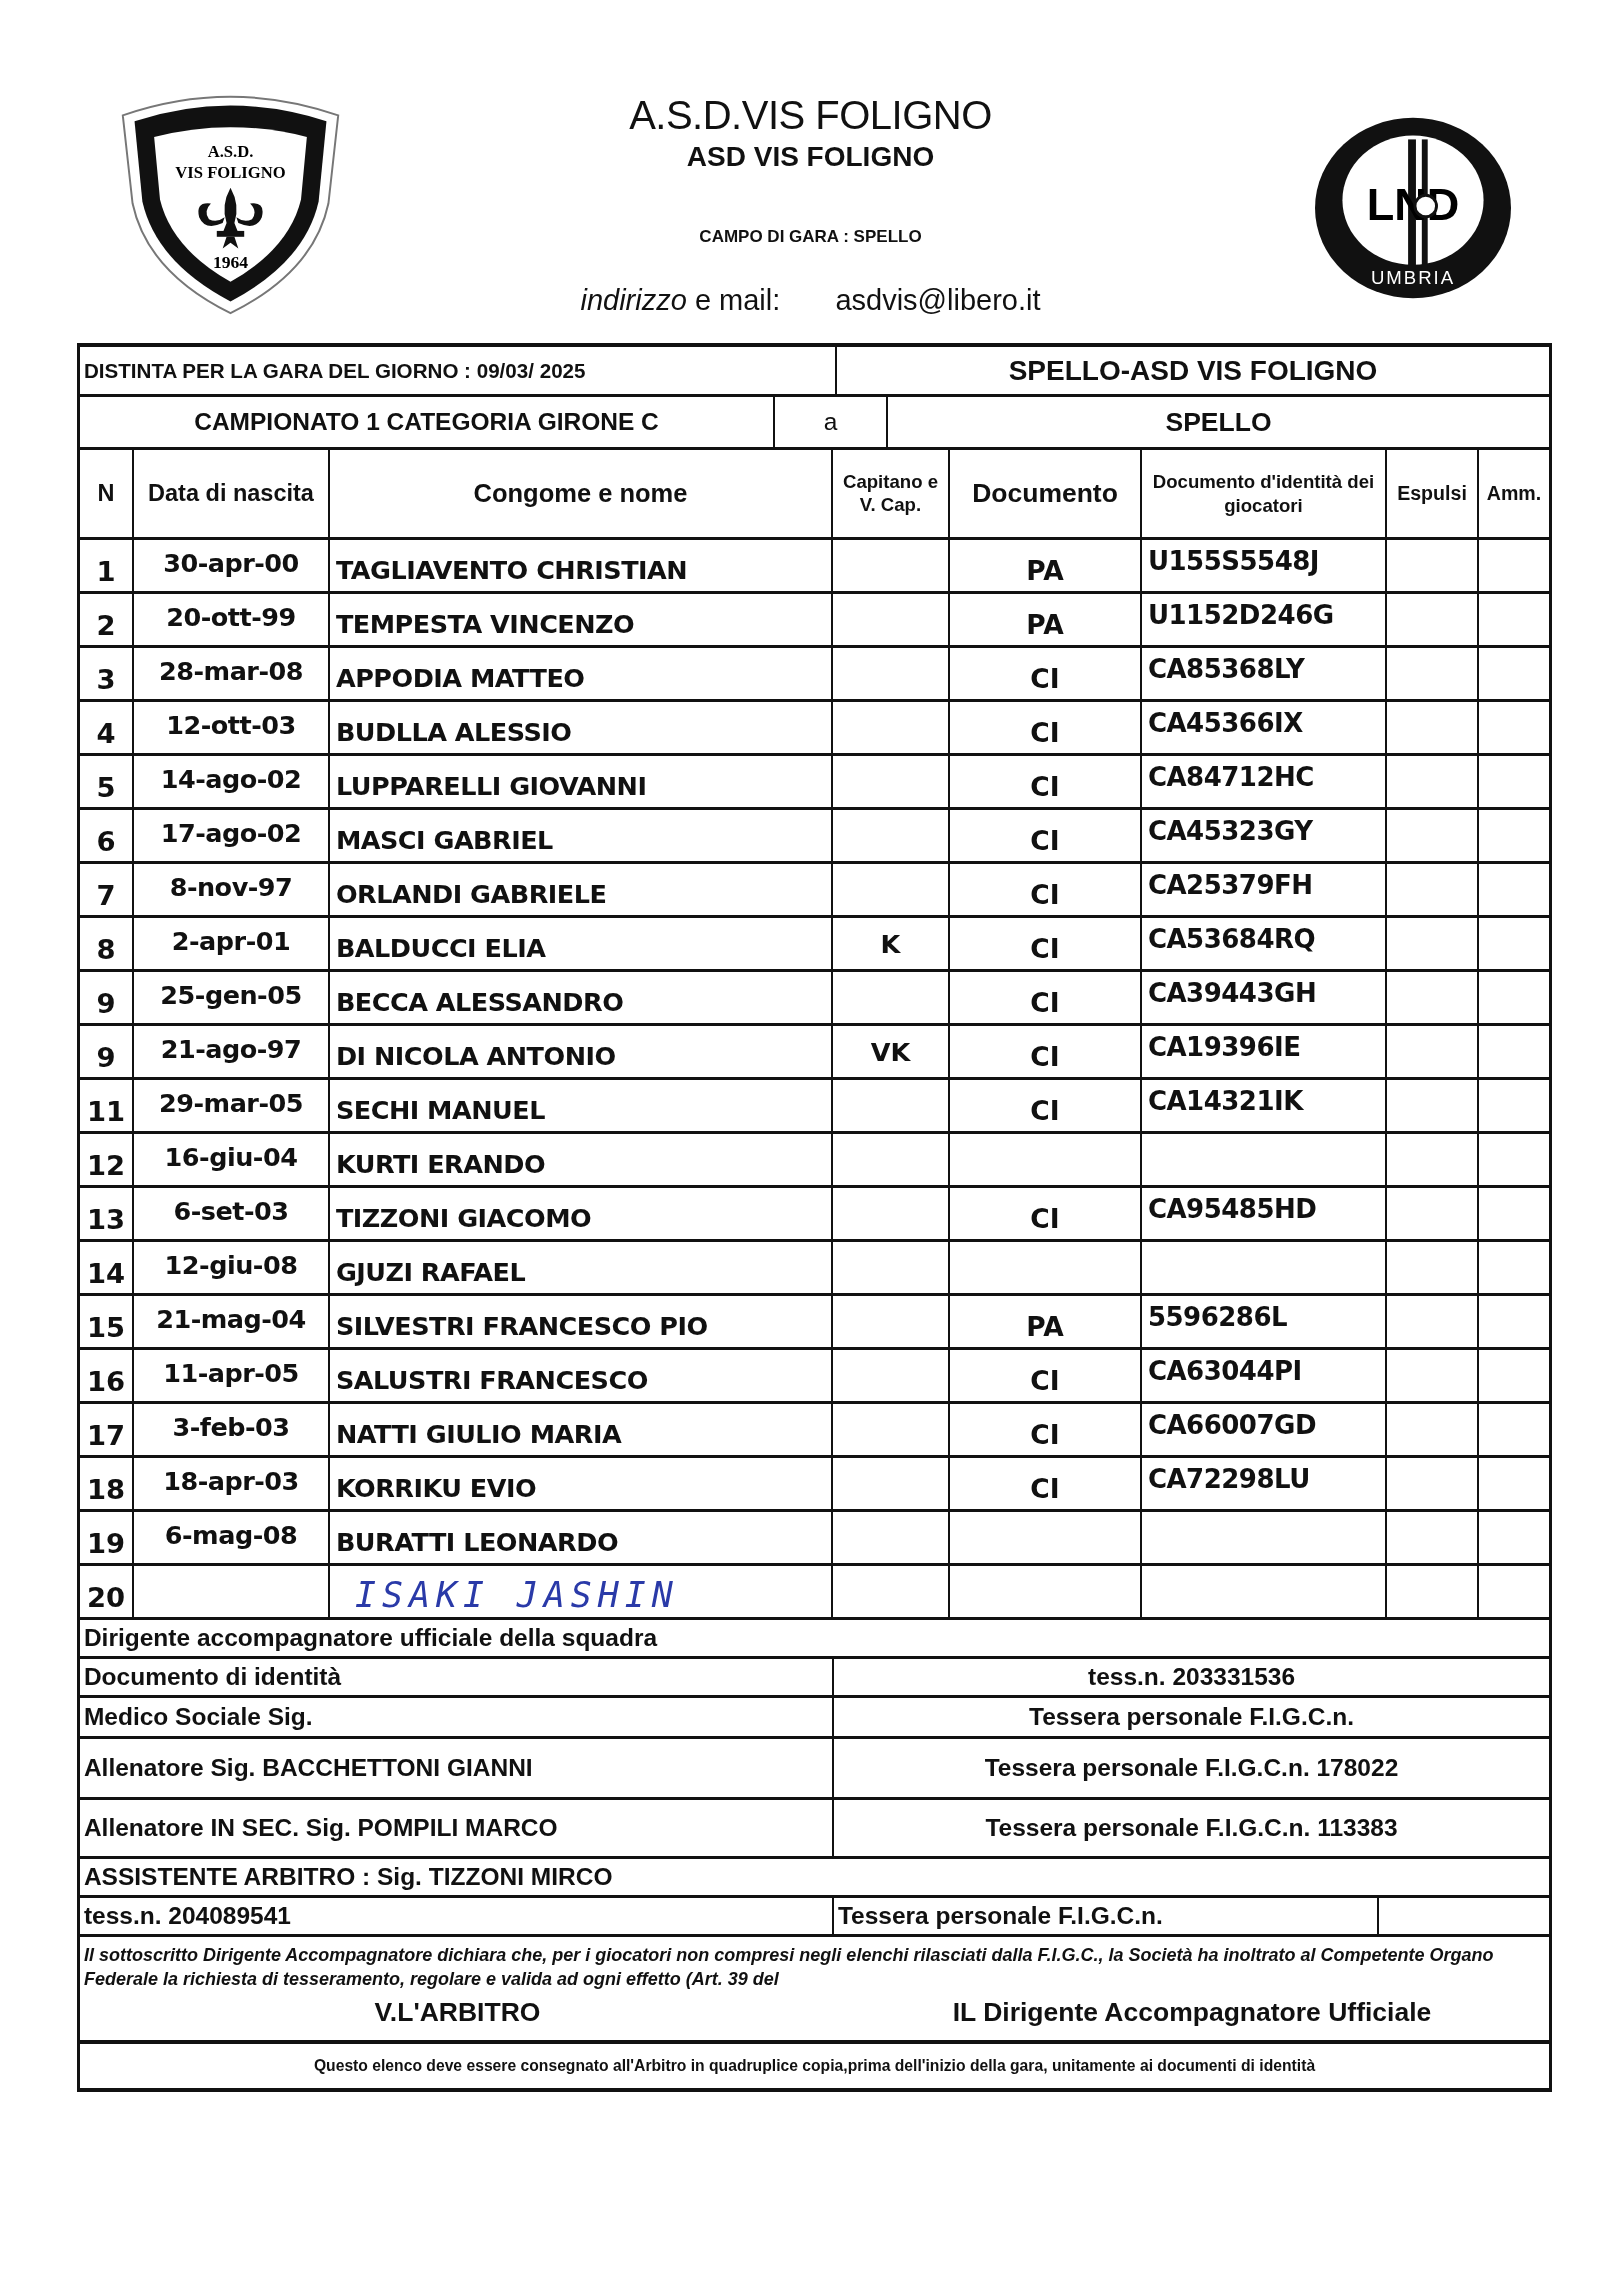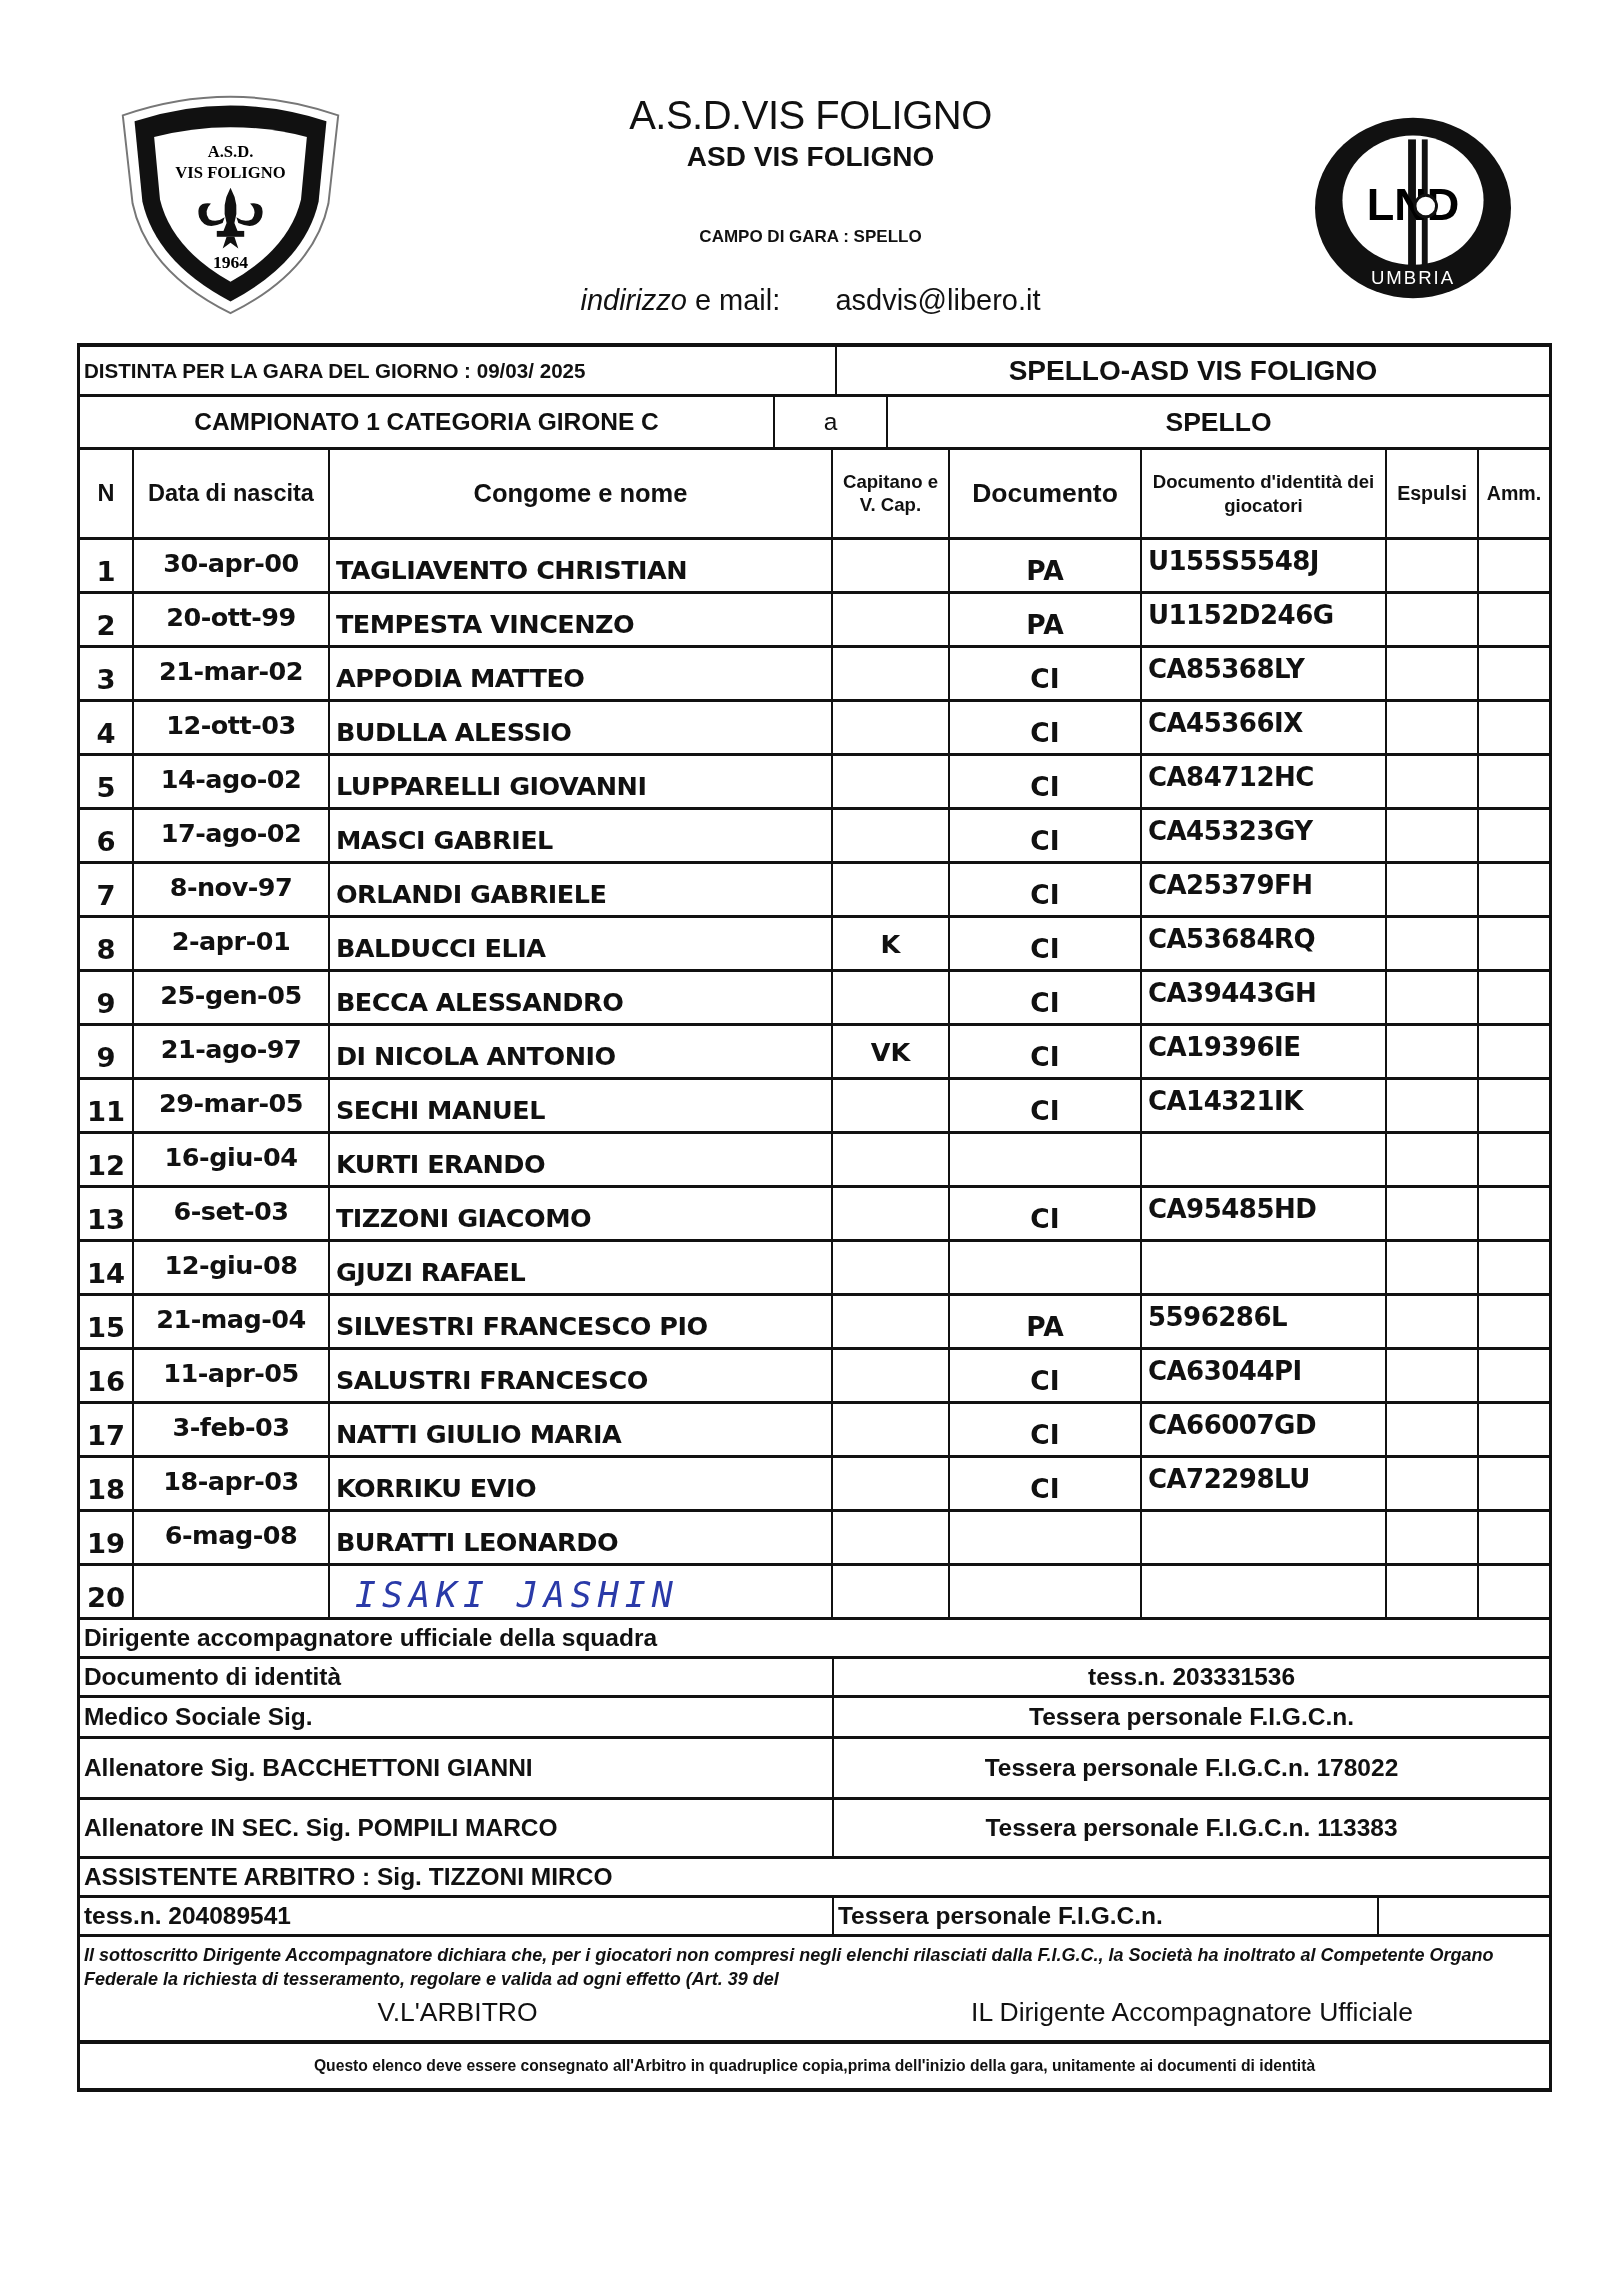--- a/index.html
+++ b/index.html
@@ -75,21 +75,21 @@
   .r-all2 { height: 59px; }
   .r-ass { height: 39px; }
   .r-ass .c1 { flex: 1; padding-left: 3.9px; }
   .r-tess { height: 39px; }
   .r-tess .c1 { width: 754px; padding-left: 3.9px; }
   .r-tess .c2 { width: 545px; padding-left: 3.9px; }
   .r-tess .c3 { flex: 1; }
 
   .r-decl { height: 106px; flex-direction: column; align-items: stretch; }
   .decl-text { font-size: 18px; font-style: italic; font-weight: bold; padding: 5.9px 3.9px 0 3.9px; line-height: 1.35; white-space: normal; }
-  .sign-row { display: flex; margin-top: 5.9px; font-size: 26.5px; font-weight: normal; }
+  .sign-row { display: flex; margin-top: 5.9px; font-size: 26.5px; font-weight: bold; }
   .sign-row .s1 { width: 755px; text-align: center; }
   .sign-row .s2 { flex: 1; text-align: center; }
   .r-note { height: 49px; border-top: 1px solid #111; border-bottom-width: 4.9px; }
   .r-note .c1 { flex: 1; font-size: 15.7px; font-weight: bold; justify-content: center; }
 </style>
 </head>
 <body>
 
 <svg class="logo-left" viewBox="0 0 260 240">
   <path d="M20 30 Q130 -8 240 30 L230 120 Q215 190 130 232 Q45 190 30 120 Z" fill="#fff" stroke="#777" stroke-width="2"></path>
@@ -163,21 +163,21 @@
       <div class="cell w-d d">20-ott-99</div>
       <div class="cell w-name name">TEMPESTA VINCENZO</div>
       <div class="cell w-cap cap"></div>
       <div class="cell w-doc doc">PA</div>
       <div class="cell w-id idn">U1152D246G</div>
       <div class="cell w-esp"></div>
       <div class="cell w-amm"></div>
     </div>
     <div class="row r-pl">
       <div class="cell w-n n">3</div>
-      <div class="cell w-d d">21-mar-02</div>
+      <div class="cell w-d d">28-mar-08</div>
       <div class="cell w-name name">APPODIA MATTEO</div>
       <div class="cell w-cap cap"></div>
       <div class="cell w-doc doc">CI</div>
       <div class="cell w-id idn">CA85368LY</div>
       <div class="cell w-esp"></div>
       <div class="cell w-amm"></div>
     </div>
     <div class="row r-pl">
       <div class="cell w-n n">4</div>
       <div class="cell w-d d">12-ott-03</div>

